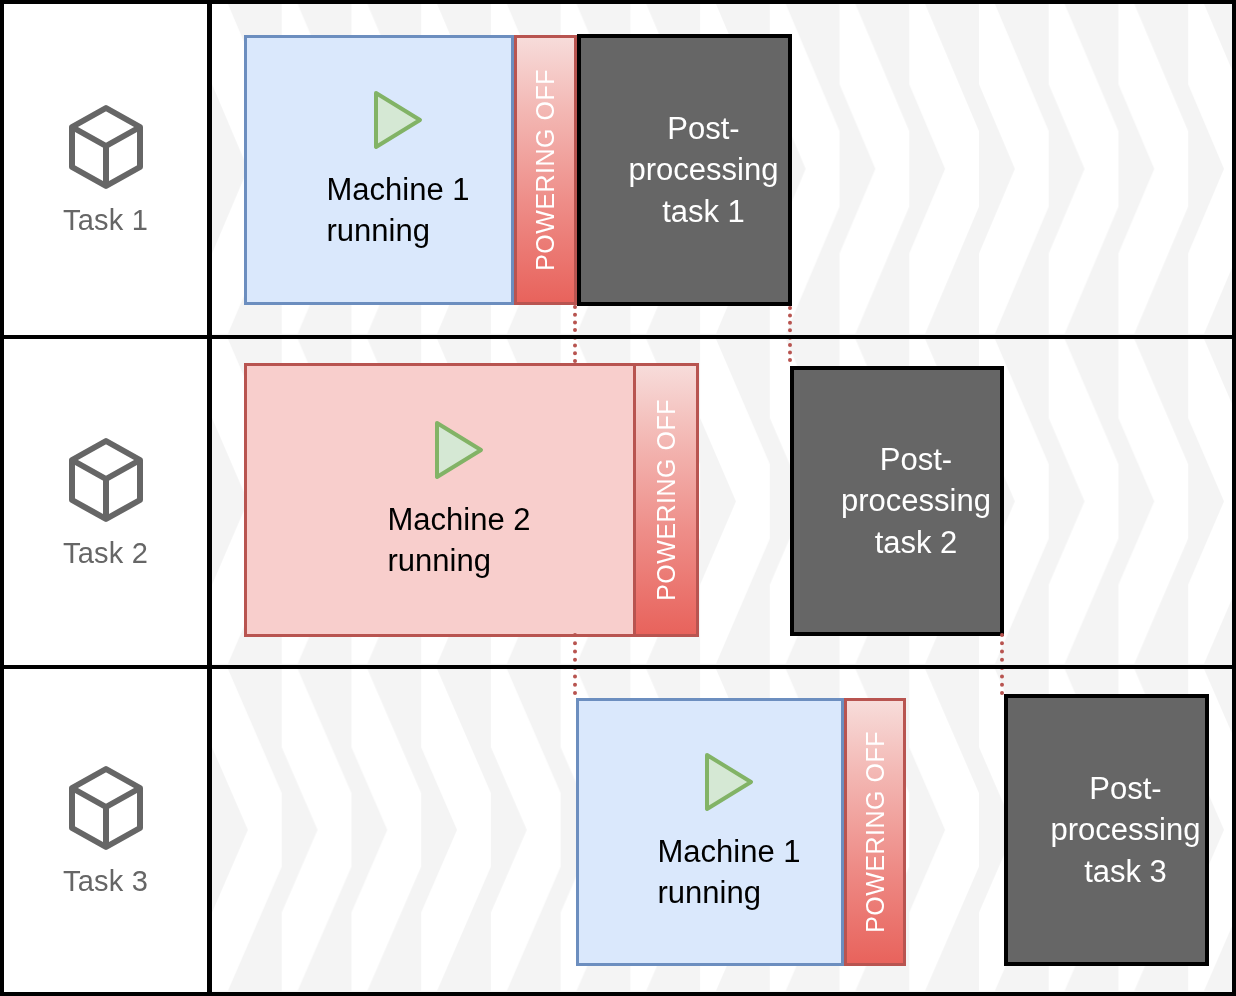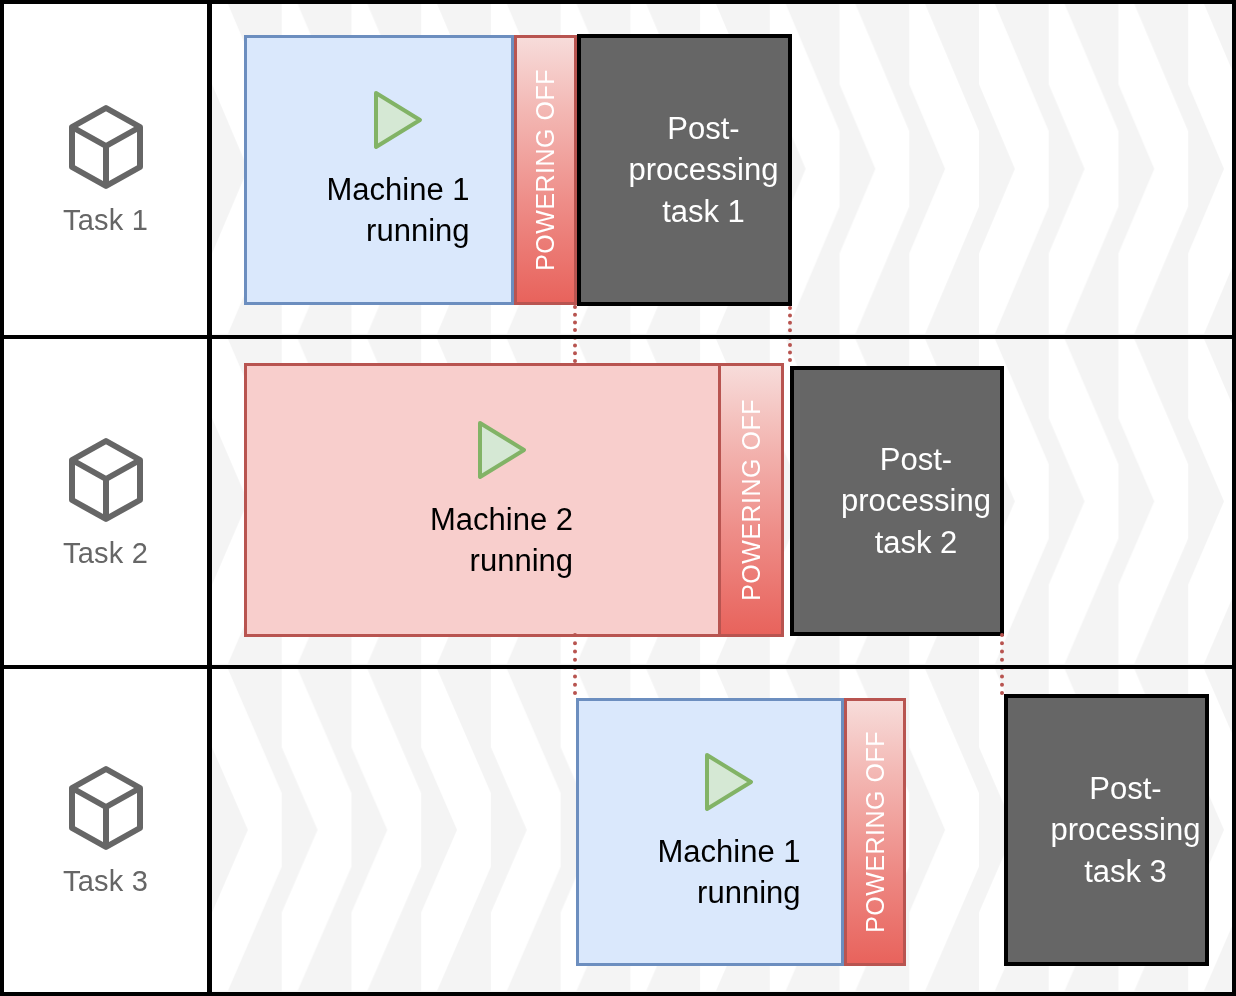--- a/index.html
+++ b/index.html
@@ -110,21 +110,21 @@
   }
 
   .play-icon {
     display: block;
   }
   .machine-text {
     margin-top: 18px;
     font-size: 31px;
     line-height: 1.33;
     color: #000000;
-    text-align: right;
+    text-align: left;
     white-space: pre-line;
   }
 
   
   .power-band {
     position: absolute;
     box-sizing: border-box;
     background: linear-gradient(to bottom, #f7dcda 0%, #f3b7b3 28%, #ee8d88 62%, #e8635c 100%);
     border: 3px solid #b85450;
     display: flex;
@@ -229,21 +229,21 @@
       <svg class="cube-icon" viewBox="0 0 78 86">
         <g fill="none" stroke="#666666" stroke-width="6" stroke-linejoin="round">
           <path d="M39 4 L73 23 L73 63 L39 82 L5 63 L5 23 Z"></path>
           <path d="M5 23 L39 42 L73 23"></path>
           <path d="M39 42 L39 82"></path>
         </g>
       </svg>
       <div class="task-label">Task 2</div>
     </div>
 
-    <div class="block machine-box red" style="left:240px;top:24px;width:540px;height:274px;">
+    <div class="block machine-box red" style="left:240px;top:24px;width:455px;height:274px;">
       <div style="display:flex;flex-direction:column;align-items:center;justify-content:center;width:392px;margin-right:63px;">
         <svg class="play-icon" width="56" height="62" viewBox="0 0 56 62">
           <path d="M6 4 L50 31 L6 58 Z" fill="#d5e8d4" stroke="#82b366" stroke-width="4" stroke-linejoin="round"></path>
         </svg>
         <div class="machine-text">Machine 2
 running</div>
       </div>
       <div class="power-band inner" style="right:0;top:0;bottom:0;width:63px;">
         <span class="power-band-text">POWERING OFF</span>
       </div>

